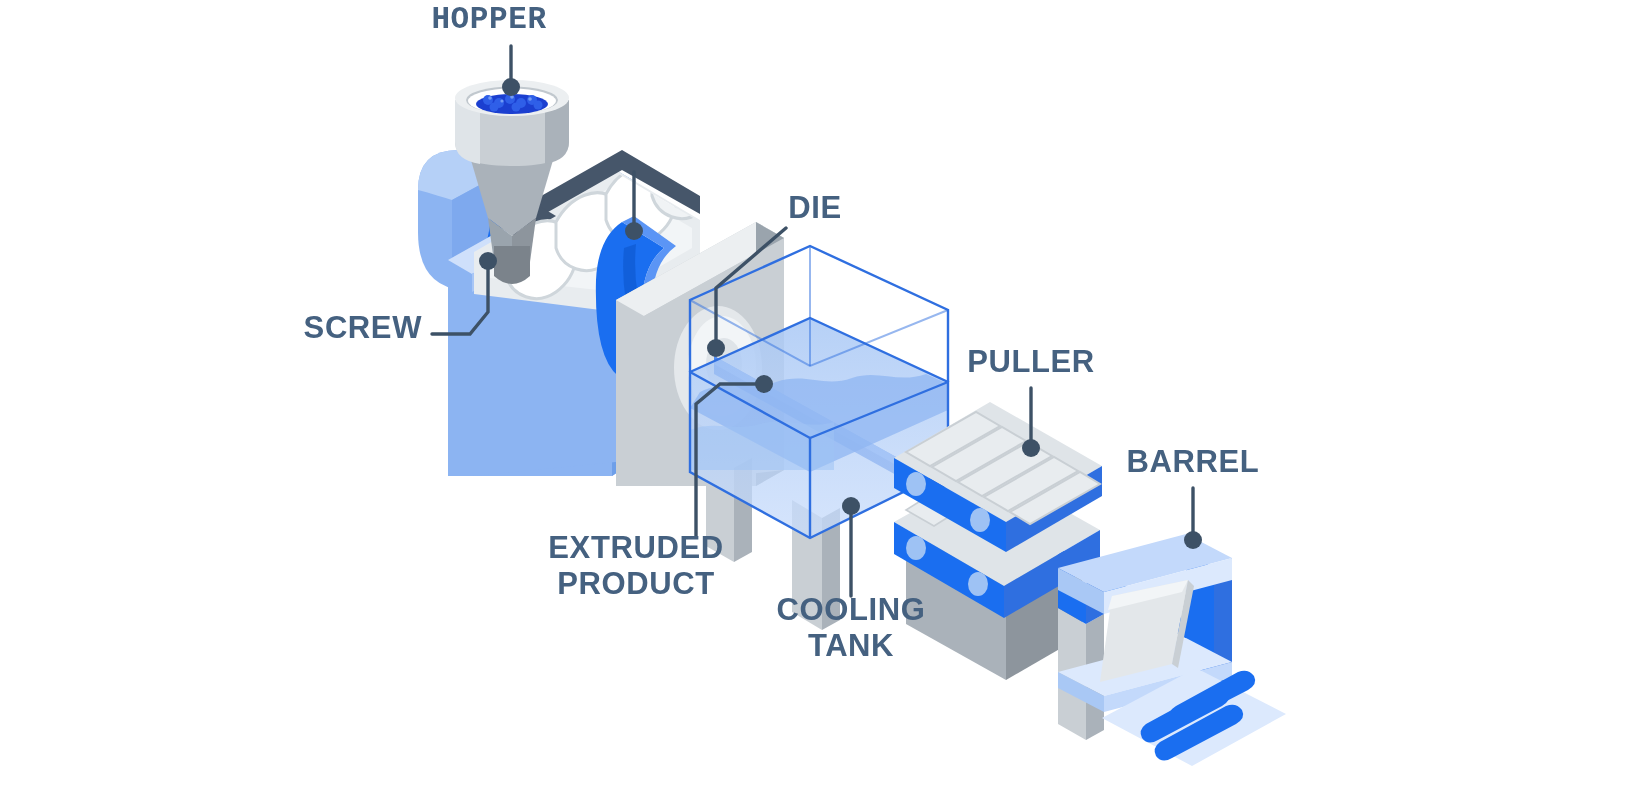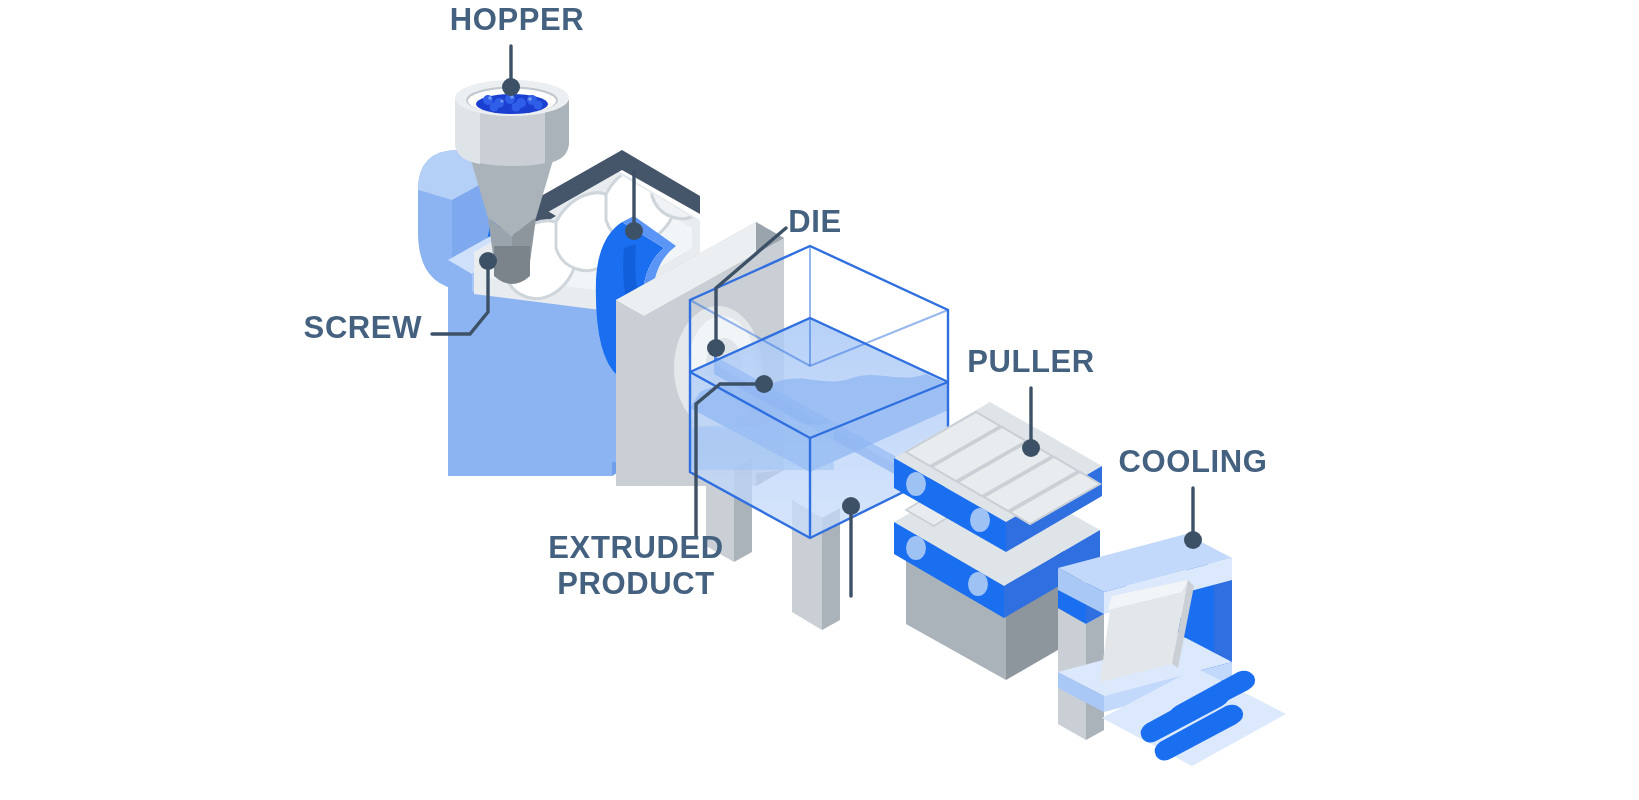--- a/index.html
+++ b/index.html
@@ -246,28 +246,30 @@
       <circle cx="634" cy="231" r="9"></circle>
       <circle cx="716" cy="348" r="9"></circle>
       <circle cx="488" cy="261" r="9"></circle>
       <circle cx="764" cy="384" r="9"></circle>
       <circle cx="851" cy="506" r="9"></circle>
       <circle cx="1031" cy="448" r="9"></circle>
       <circle cx="1193" cy="540" r="9"></circle>
     </g>
   </svg>
 
-  <div class="lbl ctr" style="left:392px; top:2px; width:250px;">HOPPER</div>
-
-
-  <div class="lbl ctr" style="left:690px; top:204px; width:250px;">DIE</div>
+  <div class="lbl ctr" style="left:364px; top:2px; width:250px;font-family:Liberation Mono, monospace;">HOPPER</div>
+
+
+  <div class="lbl ctr" style="left:690px; top:190px; width:250px;">DIE</div>
 
   <div class="lbl ctr" style="left:511px; top:530px; width:250px;">EXTRUDED
 PRODUCT</div>
 
   <div class="lbl rgt" style="left:172px; top:310px; width:250px;">SCREW</div>
 
+  <div class="lbl ctr" style="left:726px; top:592px; width:250px;">COOLING
+TANK</div>
 
   <div class="lbl ctr" style="left:906px; top:344px; width:250px;">PULLER</div>
 
-  <div class="lbl ctr" style="left:1068px; top:444px; width:250px;">COOLING</div>
+  <div class="lbl ctr" style="left:1068px; top:444px; width:250px;">BARREL</div>
 
 </div>
 
 </body></html>

